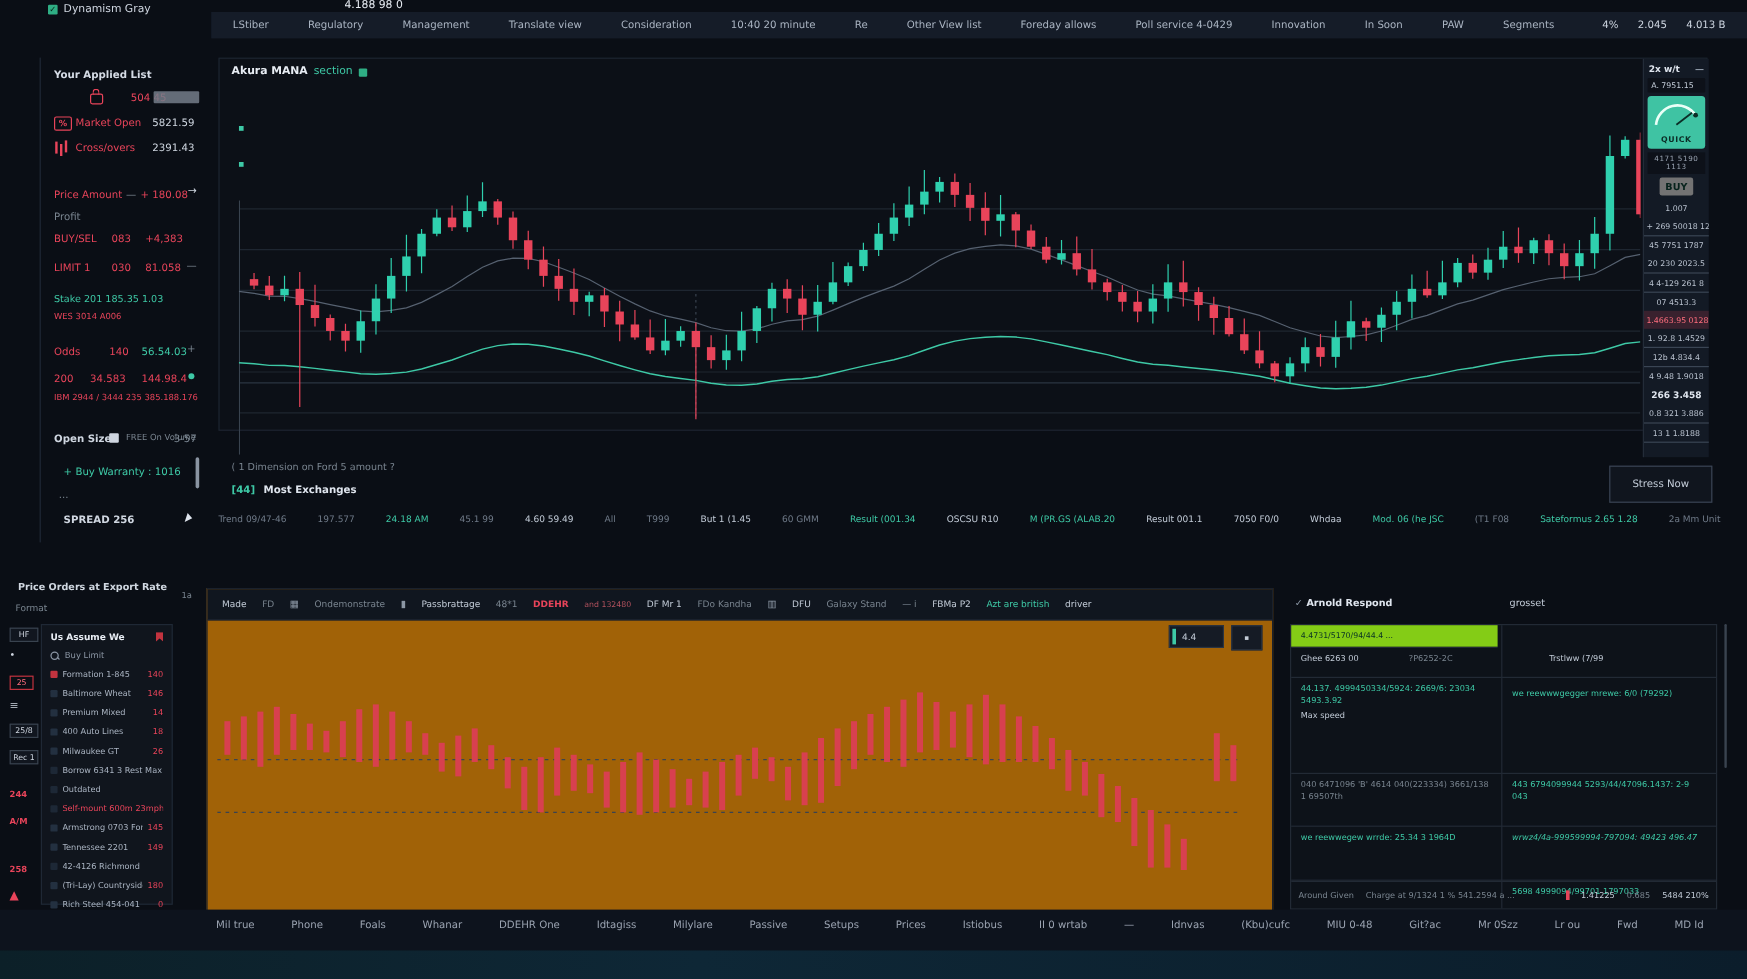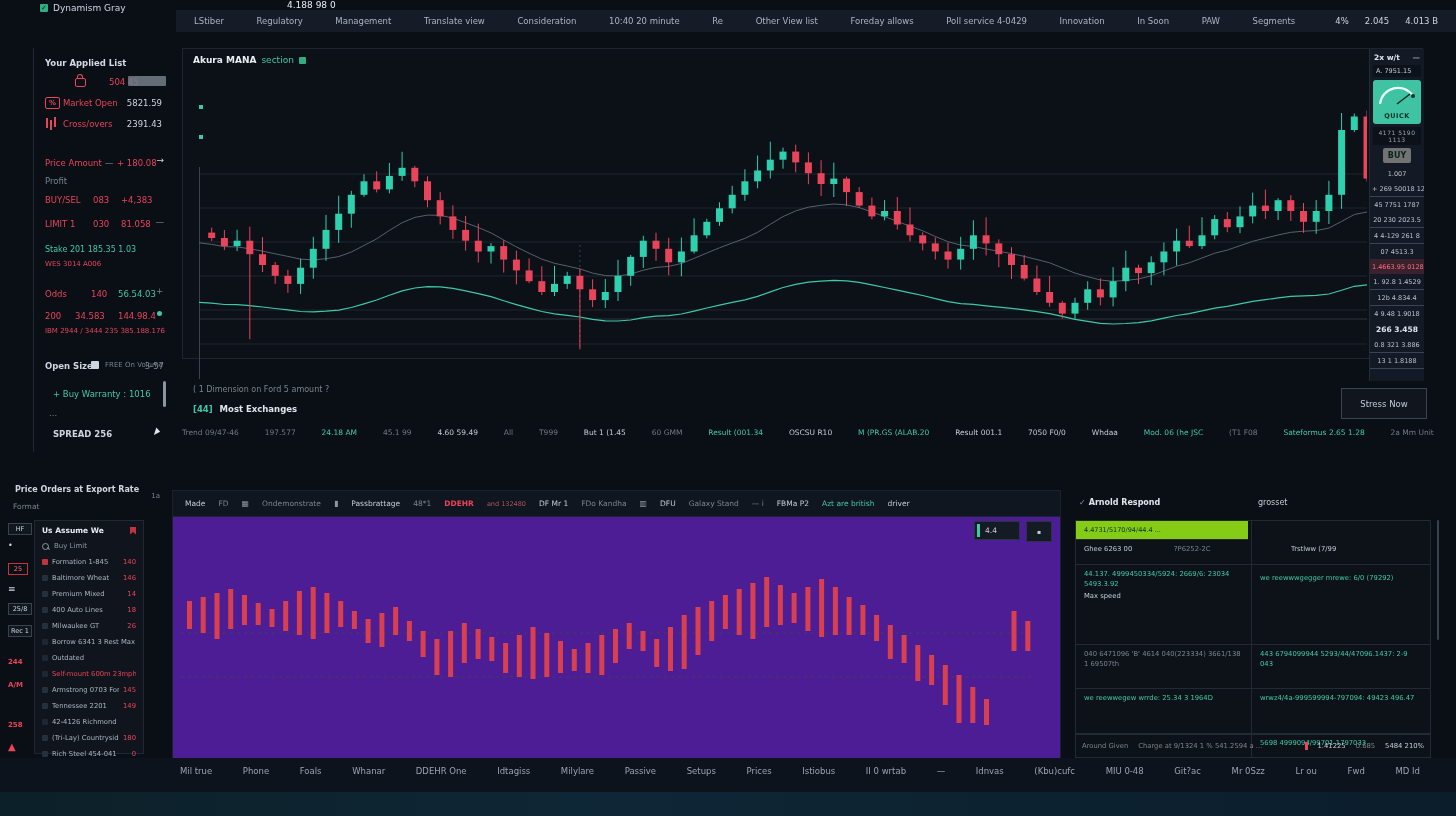--- a/index.html
+++ b/index.html
@@ -81,21 +81,21 @@
   .bookmark{width:6px;height:8px;background:#c2333f;clip-path:polygon(0 0,100% 0,100% 100%,50% 70%,0 100%);}
   .m-row{display:flex;align-items:center;gap:4px;height:16px;padding:0 7px;cursor:pointer;}
   .m-search{color:#8c97a5;font-size:7px;gap:5px;}
   .srch-ic{width:5px;height:5px;border:1px solid #8c97a5;border-radius:50%;position:relative;}
   .srch-ic::after{content:'';position:absolute;left:4px;top:4px;width:3px;height:1px;background:#8c97a5;transform:rotate(45deg);}
   .m-sq{width:6px;height:6px;border-radius:1px;flex:none;}
   .m-label{font-size:6.8px;color:#aab4c2;white-space:nowrap;overflow:hidden;flex:1;}
   .m-red{color:#e8445a;}
   .m-count{font-size:6.8px;color:#e8445a;}
   
-  .volume-panel{position:absolute;left:172px;top:490px;width:889px;height:270px;background:#4c1d95;border:1px solid #1a212c;box-sizing:border-box;}
+  .volume-panel{position:absolute;left:172px;top:490px;width:889px;height:270px;background:#a16207;border:1px solid #1a212c;box-sizing:border-box;}
   .vtoolbar{height:25px;background:#10161f;border-bottom:1px solid #1d2531;display:flex;align-items:center;gap:13px;padding:0 12px;overflow:hidden;}
   .vt{font-size:7.5px;white-space:nowrap;cursor:pointer;}
   .vt-light{color:#c3ccd8;} .vt-dim{color:#79848f;} .vt-teal{color:#3ec9a6;}
   .vt-red{color:#e8445a;font-weight:bold;} .vt-reddim{color:#b3525e;font-size:6.5px;}
   .vt-icon{color:#8c97a5;font-size:8px;}
   .vctrl{position:absolute;right:40px;top:30px;width:46px;height:19px;background:#151b25;border:1px solid #2a3442;
          display:flex;align-items:center;gap:5px;font-size:7.5px;color:#c3ccd8;padding-left:2px;box-sizing:border-box;cursor:pointer;}
   .vctrl-bar{width:3px;height:13px;background:#3ec9a6;}
   .vctrl-btn{position:absolute;right:8px;top:30px;width:24px;height:19px;background:#151b25;border:1px solid #2a3442;
              display:flex;align-items:center;justify-content:center;color:#c3ccd8;font-size:6px;cursor:pointer;}
@@ -670,21 +670,21 @@
       <div class="tealcell">4.4731/5170/94/44.4 ...</div>
       <div class="d-cell d-light" style="left:8px;top:23px;">Ghee 6263 00</div>
       <div class="d-cell d-dim" style="left:98px;top:23px;">?P6252-2C</div>
       <div class="d-cell d-light" style="left:215px;top:23px;">Trstlww   (7/99</div>
       <div class="d-cell d-link" style="left:8px;top:48px;width:160px;">44.137. 4999450334/5924: 2669/6: 23034 5493.3.92</div>
       <div class="d-cell d-light" style="left:8px;top:70px;">Max speed</div>
       <div class="d-cell d-link" style="left:184px;top:52px;width:160px;">we reewwwgegger mrewe: 6/0 (79292)</div>
       <div class="d-cell d-dim" style="left:8px;top:128px;width:162px;">040 6471096 'B' 4614 040(223334) 3661/138 1 69507th</div>
       <div class="d-cell d-link" style="left:184px;top:128px;width:160px;">443 6794099944 5293/44/47096.1437: 2-9 043</div>
       <div class="d-cell d-link" style="left:8px;top:172px;width:162px;">we reewwegew wrrde: 25.34 3 1964D</div>
-      <div class="d-cell d-link" style="left:184px;top:172px;width:160px;">wrwz4/4a-999599994-797094: 49423 496.47</div>
+      <div class="d-cell d-link" style="left:184px;top:172px;width:160px;font-style:italic;">wrwz4/4a-999599994-797094: 49423 496.47</div>
       <div class="d-cell d-link" style="left:184px;top:217px;width:160px;">5698 4999094/99701 1797033</div>
       <div class="hline" style="top:18px;width:172px;"></div>
       <div class="hline" style="top:43px;"></div>
       <div class="hline" style="top:123px;"></div>
       <div class="hline" style="top:167px;"></div>
       <div class="hline" style="top:212px;"></div>
       <div class="vline2"></div>
       <div class="d-footrow">
         <span class="d-dim">Around Given</span>
         <span class="d-dim" style="flex:1;">Charge at 9/1324 1 % 541.2594 a ...</span>

